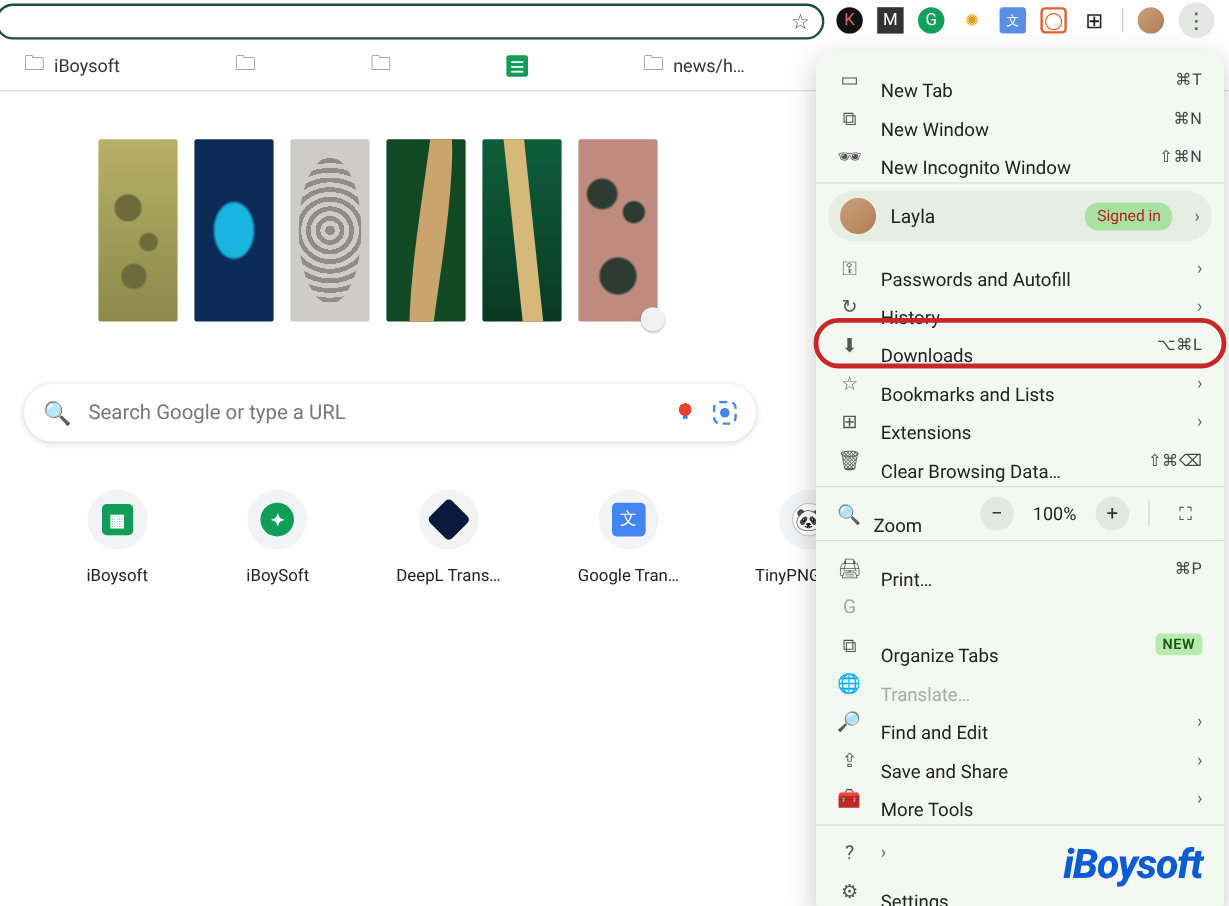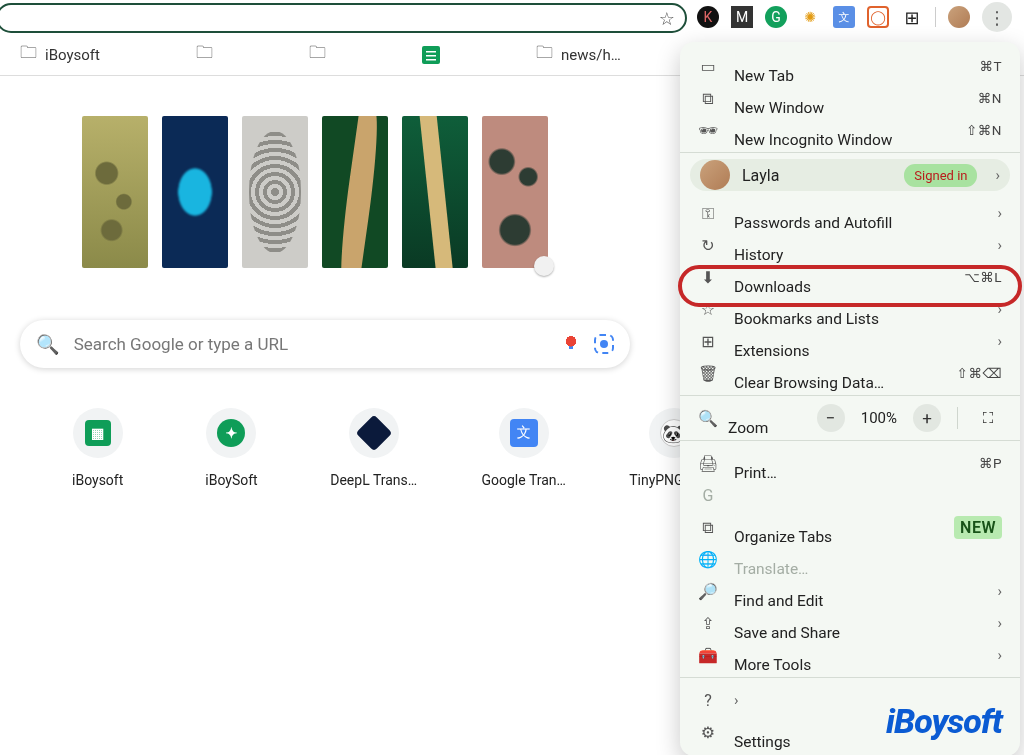--- a/index.html
+++ b/index.html
@@ -66,27 +66,27 @@
   .mi .sc-key { font-size:13.5px; color:#444; letter-spacing:0.5px; }
   .mi .chev { color:#666; font-size:15px; }
   .mi.disabled { color:#a4ada4; }
   .mi.disabled .mi-ic { color:#a4ada4; }
   .mi.zoom { gap:10px; }
   .zbtn { width:28px;height:28px;border-radius:50%;background:#e2e7e1;display:flex;align-items:center;justify-content:center;font-size:17px;color:#333; }
   .zval { font-size:15px; padding:0 6px; }
   .zdiv { width:1px;height:22px;background:#cfd6ce;margin:0 6px; }
   .fs { width:28px;height:28px;border-radius:6px;display:flex;align-items:center;justify-content:center;font-size:15px;color:#333; }
 
-  .profile-row { margin:4px 10px 6px 10px; background:#e6ede3; border-radius:22px; height:32px; display:flex; align-items:center; padding:0 10px 0 10px; gap:12px; }
+  .profile-row { margin:4px 10px 6px 10px; background:#e6ede3; border-radius:22px; height:42px; display:flex; align-items:center; padding:0 10px 0 10px; gap:12px; }
   .profile-row .pav { width:30px;height:30px;border-radius:50%;background:linear-gradient(135deg,#caa27c,#b07c55); }
   .profile-row .plabel { flex:1; font-size:16px; color:#222; }
   .profile-row .badge { background:#a8e2a0; color:#b91c1c; font-size:13px; padding:4px 10px; border-radius:11px; }
   .profile-row .chev { color:#666; font-size:15px; padding-left:6px;}
 
-  .newbadge { background:#b8eab0; color:#185318; font-size:16px; font-weight:600; padding:2px 6px; border-radius:4px; letter-spacing:.5px; }
+  .newbadge { background:#b8eab0; color:#185318; font-size:12px; font-weight:600; padding:2px 6px; border-radius:4px; letter-spacing:.5px; }
 
   
   .hl { position:absolute; border:4px solid #c62828; border-radius:22px; pointer-events:none; }
 
   
   .wm { position:absolute; right:22px; bottom:14px; font-size:34px; font-style:italic; font-weight:800; color:#0b5bd3; letter-spacing:-1px; z-index:25; }
   .wm .dot{color:#f36f21;}
 </style>
 </head>
 <body>

